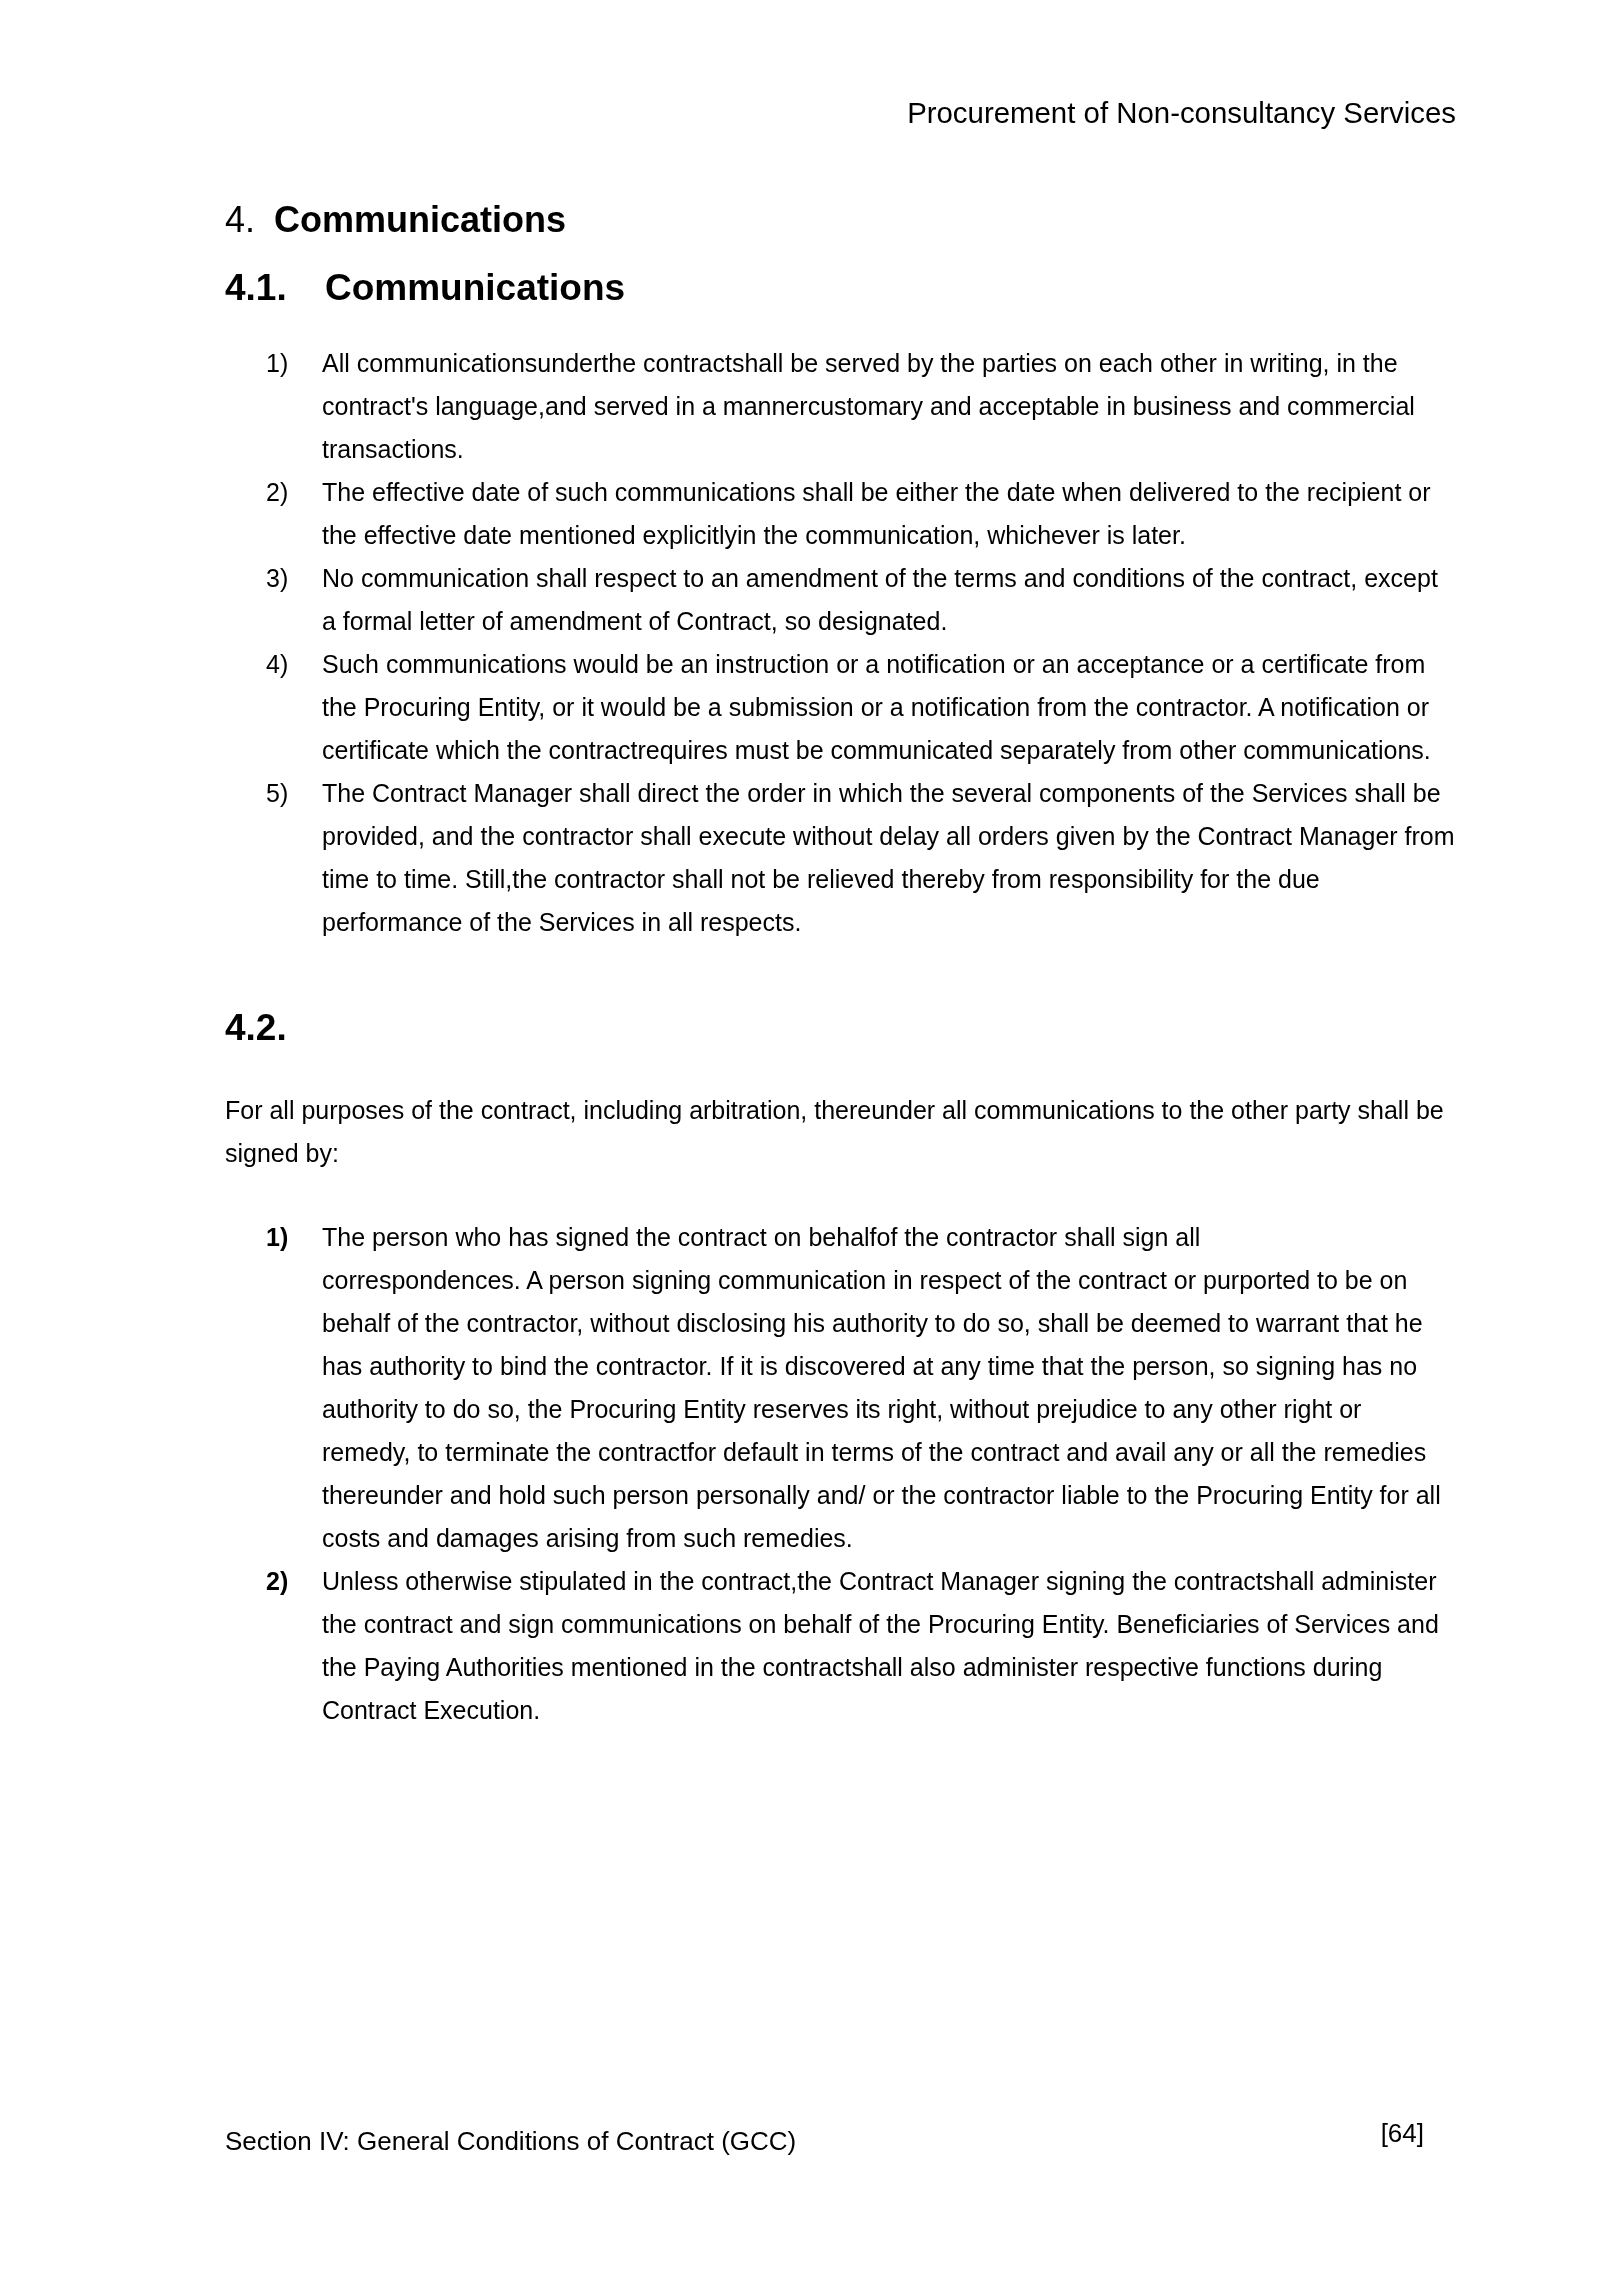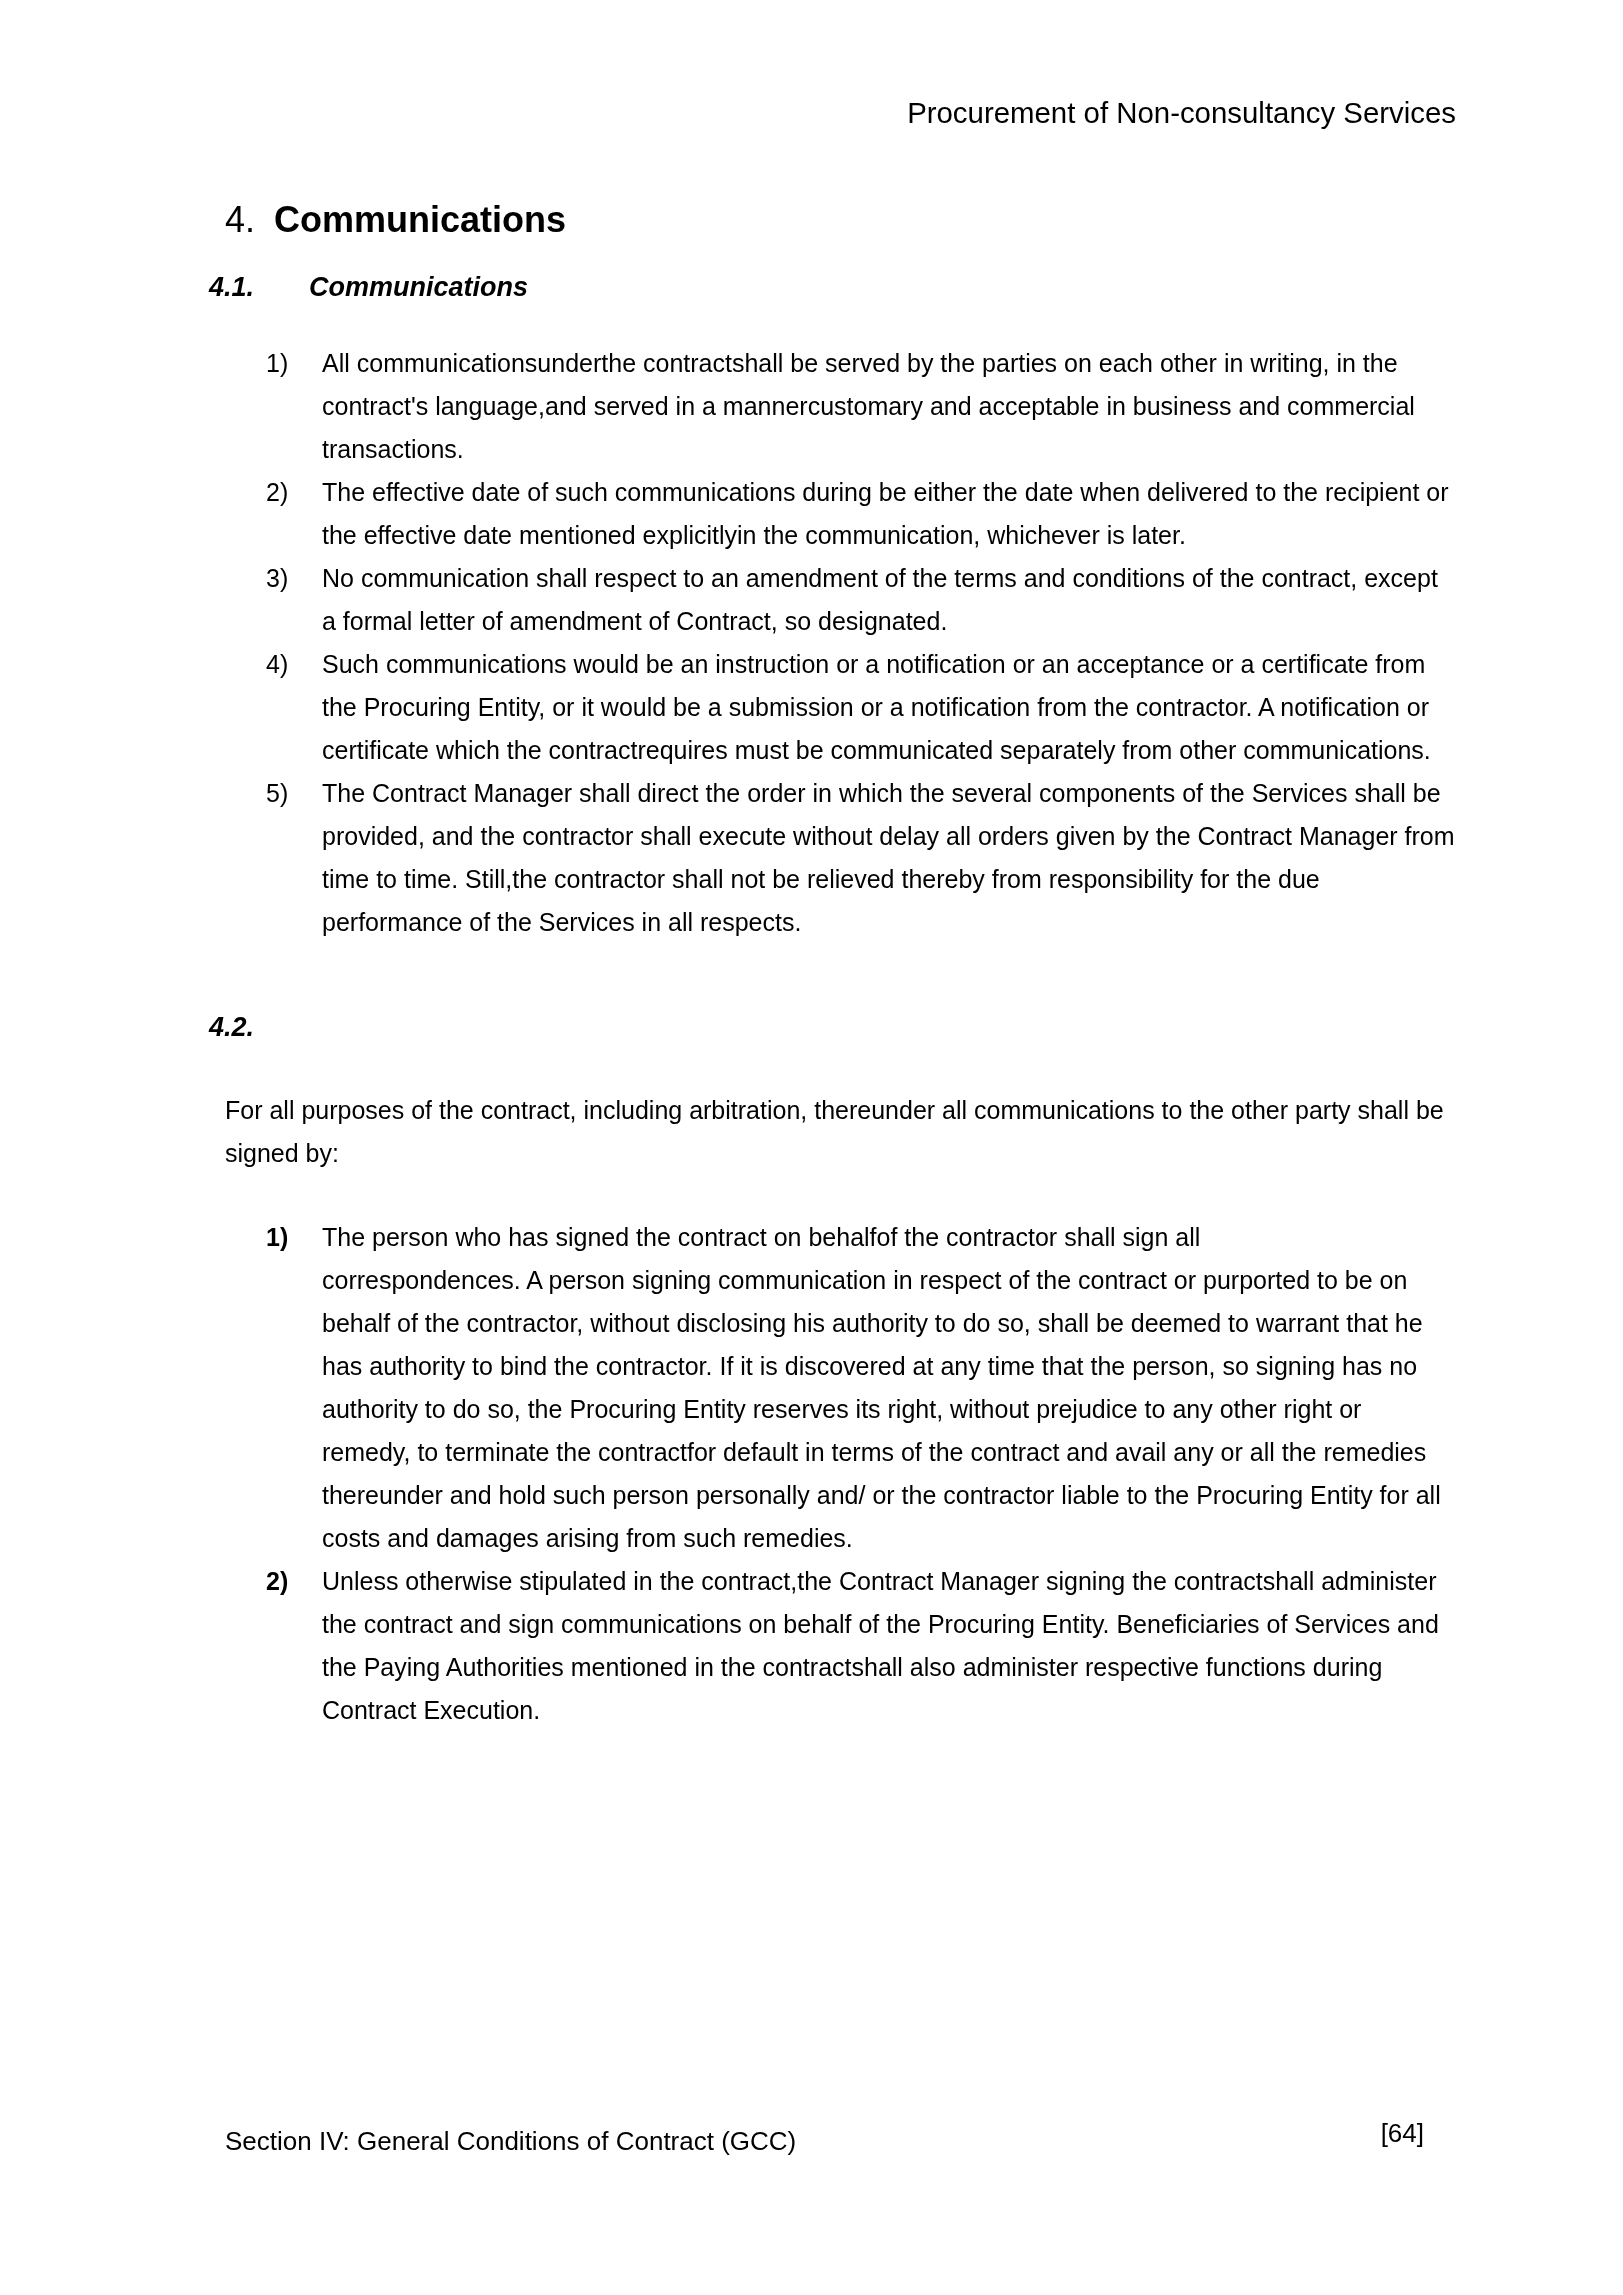--- a/index.html
+++ b/index.html
@@ -17,22 +17,22 @@
     position: absolute; top: 96px; left: 196px; width: 1231px;
     text-align: right; font-size: 29.4px; line-height: 34px;
   }
   .h1 {
     position: absolute; top: 198px; left: 196px; width: 1231px;
     font-size: 36px; line-height: 43px; display: flex;
   }
   .h1num { flex: 0 0 49px; font-weight: normal; }
   .h1txt { font-weight: bold; }
   .h2 {
-    position: absolute; left: 180px; width: 1231px;
-    font-size: 27px; line-height: 35px; font-weight: bold; display: flex; font-style: italic;
+    position: absolute; left: 196px; width: 1231px;
+    font-size: 37px; line-height: 35px; font-weight: bold; display: flex;
   }
   .h2num { flex: 0 0 100px; }
   .h2a { top: 270px; }
   .h2b { top: 1010px; flex-direction: column; }
   .list {
     position: absolute; left: 196px; width: 1233px;
     font-size: 25px; line-height: 43px;
   }
   .list1 { top: 342px; }
   .list2 { top: 1216px; }
@@ -70,21 +70,21 @@
     <span class="h2txt">Communications</span>
   </div>
 
   <div class="list list1">
     <div class="item">
       <span class="inum">1)</span>
       <div class="itxt">All communicationsunderthe contractshall be served by the parties on each other in writing, in the contract's language,and served in a mannercustomary and acceptable in business and commercial transactions.</div>
     </div>
     <div class="item">
       <span class="inum">2)</span>
-      <div class="itxt">The effective date of such communications during be either the date when delivered to the recipient or the effective date mentioned explicitlyin the communication, whichever is later.</div>
+      <div class="itxt">The effective date of such communications shall be either the date when delivered to the recipient or the effective date mentioned explicitlyin the communication, whichever is later.</div>
     </div>
     <div class="item">
       <span class="inum">3)</span>
       <div class="itxt">No communication shall respect to an amendment of the terms and conditions of the contract, except a formal letter of amendment of Contract, so designated.</div>
     </div>
     <div class="item">
       <span class="inum">4)</span>
       <div class="itxt">Such communications would be an instruction or a notification or an acceptance or a certificate from the Procuring Entity, or it would be a submission or a notification from the contractor. A notification or certificate which the contractrequires must be communicated separately from other communications.</div>
     </div>
     <div class="item">

